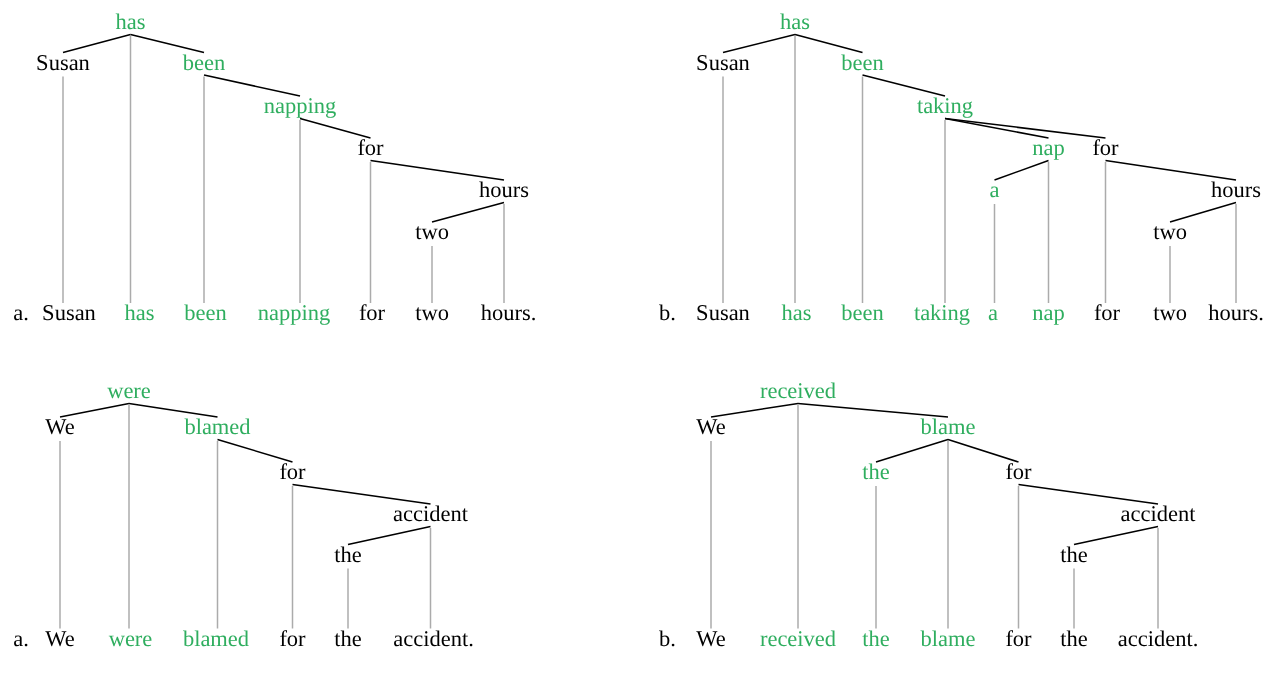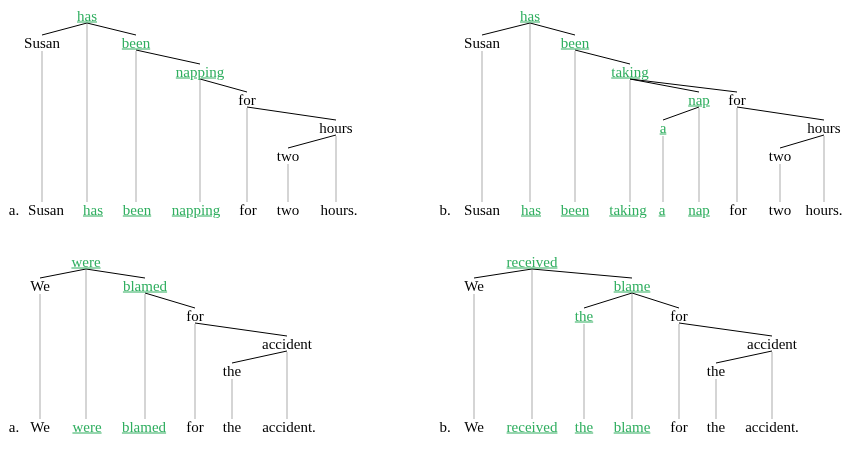--- a/index.html
+++ b/index.html
@@ -17,21 +17,21 @@
     left: 0; top: 0;
     width: 852px; height: 450px;
   }
   .word {
     position: absolute;
     transform: translate(-50%, -50%);
     white-space: nowrap;
     color: #000000;
     line-height: 1;
   }
-  .word.green { color: #2fae5f; text-decoration: underline; }
+  .word.green { color: #2fae5f; }
 </style>
 </head>
 <body>
 
 <div class="figure">
   <svg class="lines-layer" width="852" height="450" viewBox="0 0 852 450">
       <line x1="87" y1="24" x2="87" y2="202" stroke="#ababab" stroke-width="1"></line>
       <line x1="42" y1="51" x2="42" y2="202" stroke="#ababab" stroke-width="1"></line>
       <line x1="136" y1="51" x2="136" y2="202" stroke="#ababab" stroke-width="1"></line>
       <line x1="200" y1="80" x2="200" y2="202" stroke="#ababab" stroke-width="1"></line>

